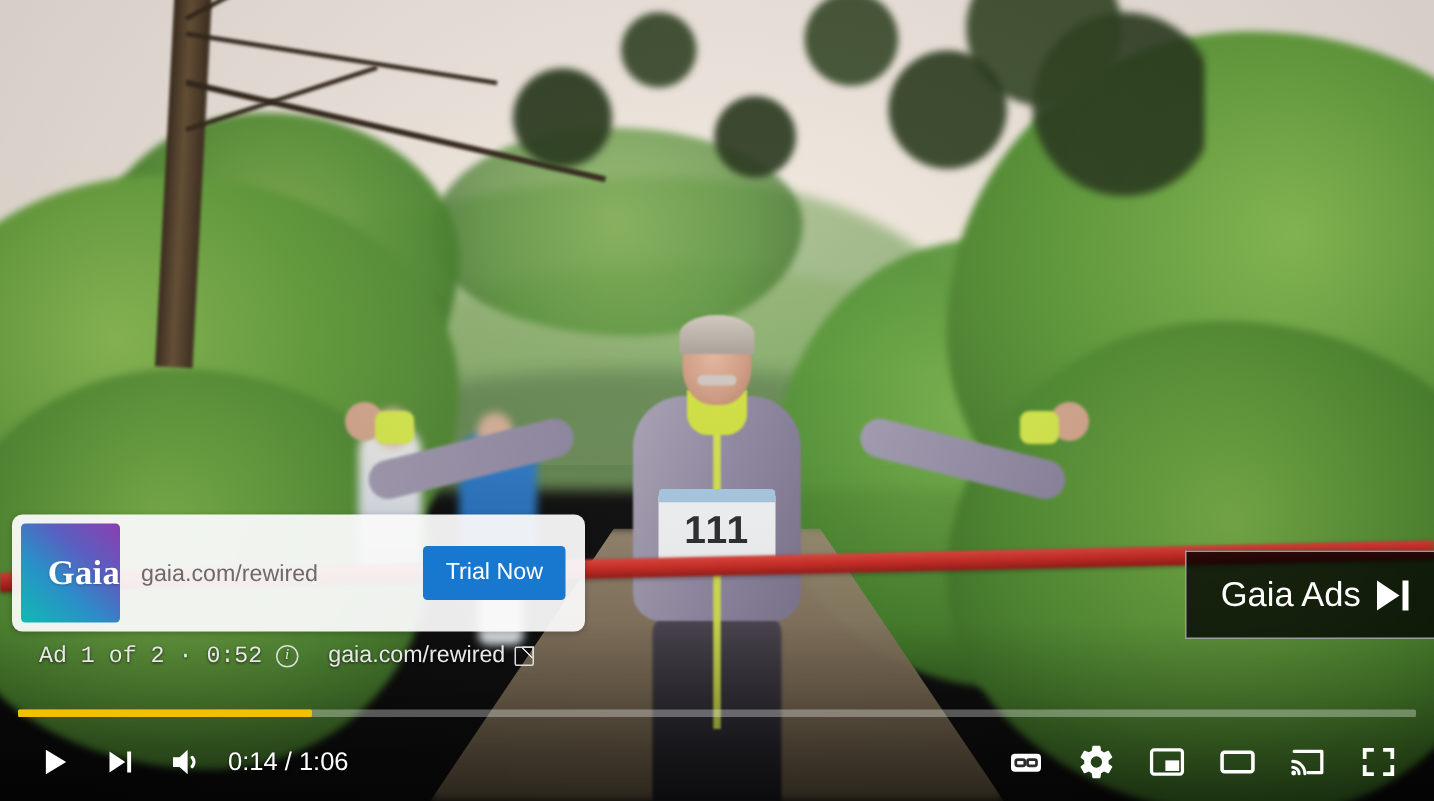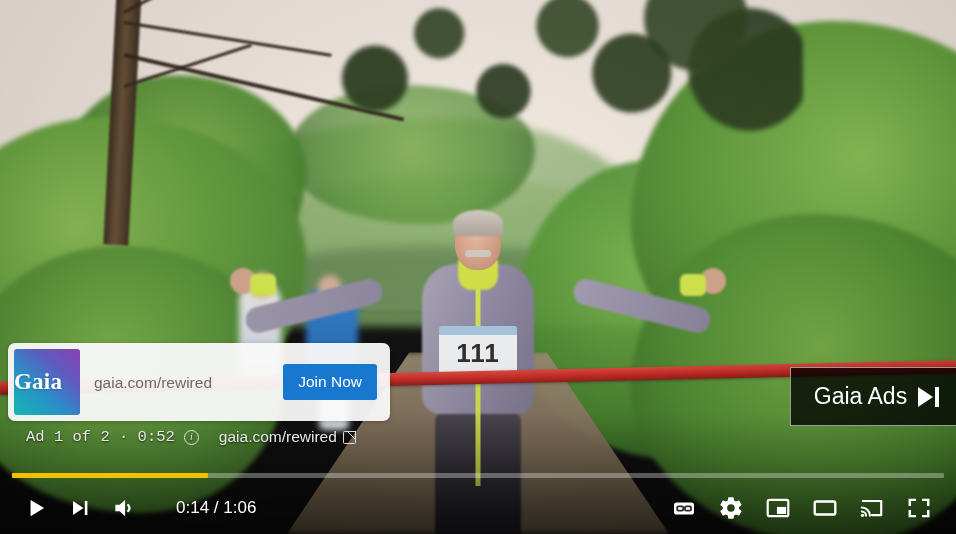--- a/index.html
+++ b/index.html
@@ -179,21 +179,21 @@
     background: rgba(250,250,250,.94);
     border-radius: 7px;
     display: flex; align-items: center;
     box-shadow: 0 1px 4px rgba(0,0,0,.25);
     overflow: hidden;
   }
   #ad-thumb {
     width: 66px; height: 66px; margin-left: 6px;
     border-radius: 3px; flex: none;
     background: linear-gradient(42deg, #12b9b2 0%, #2a8fc8 38%, #5a5fc0 66%, #8a3fb0 100%);
-    display: flex; align-items: center; justify-content: flex-start;
+    display: flex; align-items: center; justify-content: flex-end;
   }
   #ad-thumb span {
     color: #fff; font-family: "Liberation Serif", serif;
     font-size: 23px; font-weight: 700; letter-spacing: .2px;
     text-shadow: 0 1px 2px rgba(0,0,0,.22);
   }
   #ad-text { flex: 1 1 auto; padding: 0 8px 0 14px; min-width: 0; }
   #ad-title {
     font-size: 17px; font-weight: 700; color: #1d1d1d;
     line-height: 1.25; white-space: nowrap; overflow: hidden; text-overflow: ellipsis;
@@ -276,21 +276,21 @@
     padding: 0 14px;
   }
   .ctrl-left, .ctrl-right { display: flex; align-items: center; }
   .ctrl-btn {
     width: 44px; height: 44px;
     display: flex; align-items: center; justify-content: center;
     cursor: pointer; background: none; border: none; padding: 0;
   }
   .ctrl-right .ctrl-btn { width: 47px; }
   #time-display {
-    color: #fff; font-size: 17px; margin-left: 30px;
+    color: #fff; font-size: 17px; margin-left: 6px;
     text-shadow: 0 1px 2px rgba(0,0,0,.6); white-space: nowrap;
   }
   .ic { display:block; }
 </style>
 </head>
 <body>
 
 <div id="player">
 
   <div id="video-scene">
@@ -347,21 +347,21 @@
 
   <div id="gradient-bottom"></div>
 
   <div id="ad-card">
     <div id="ad-thumb">
       <span>Gaia</span>
     </div>
     <div id="ad-text">
       <div id="ad-url">gaia.com/rewired</div>
     </div>
-    <button id="ad-cta">Join Now</button>
+    <button id="ad-cta">Trial Now</button>
   </div>
 
   <div id="ad-info-row">
     <span id="ad-count">Ad 1 of 2 · 0:52</span>
     <span class="info-circle">i</span>
     <span id="ad-visit">
       <span>gaia.com/rewired</span>
       <span class="ext-icon"></span>
     </span>
   </div>

